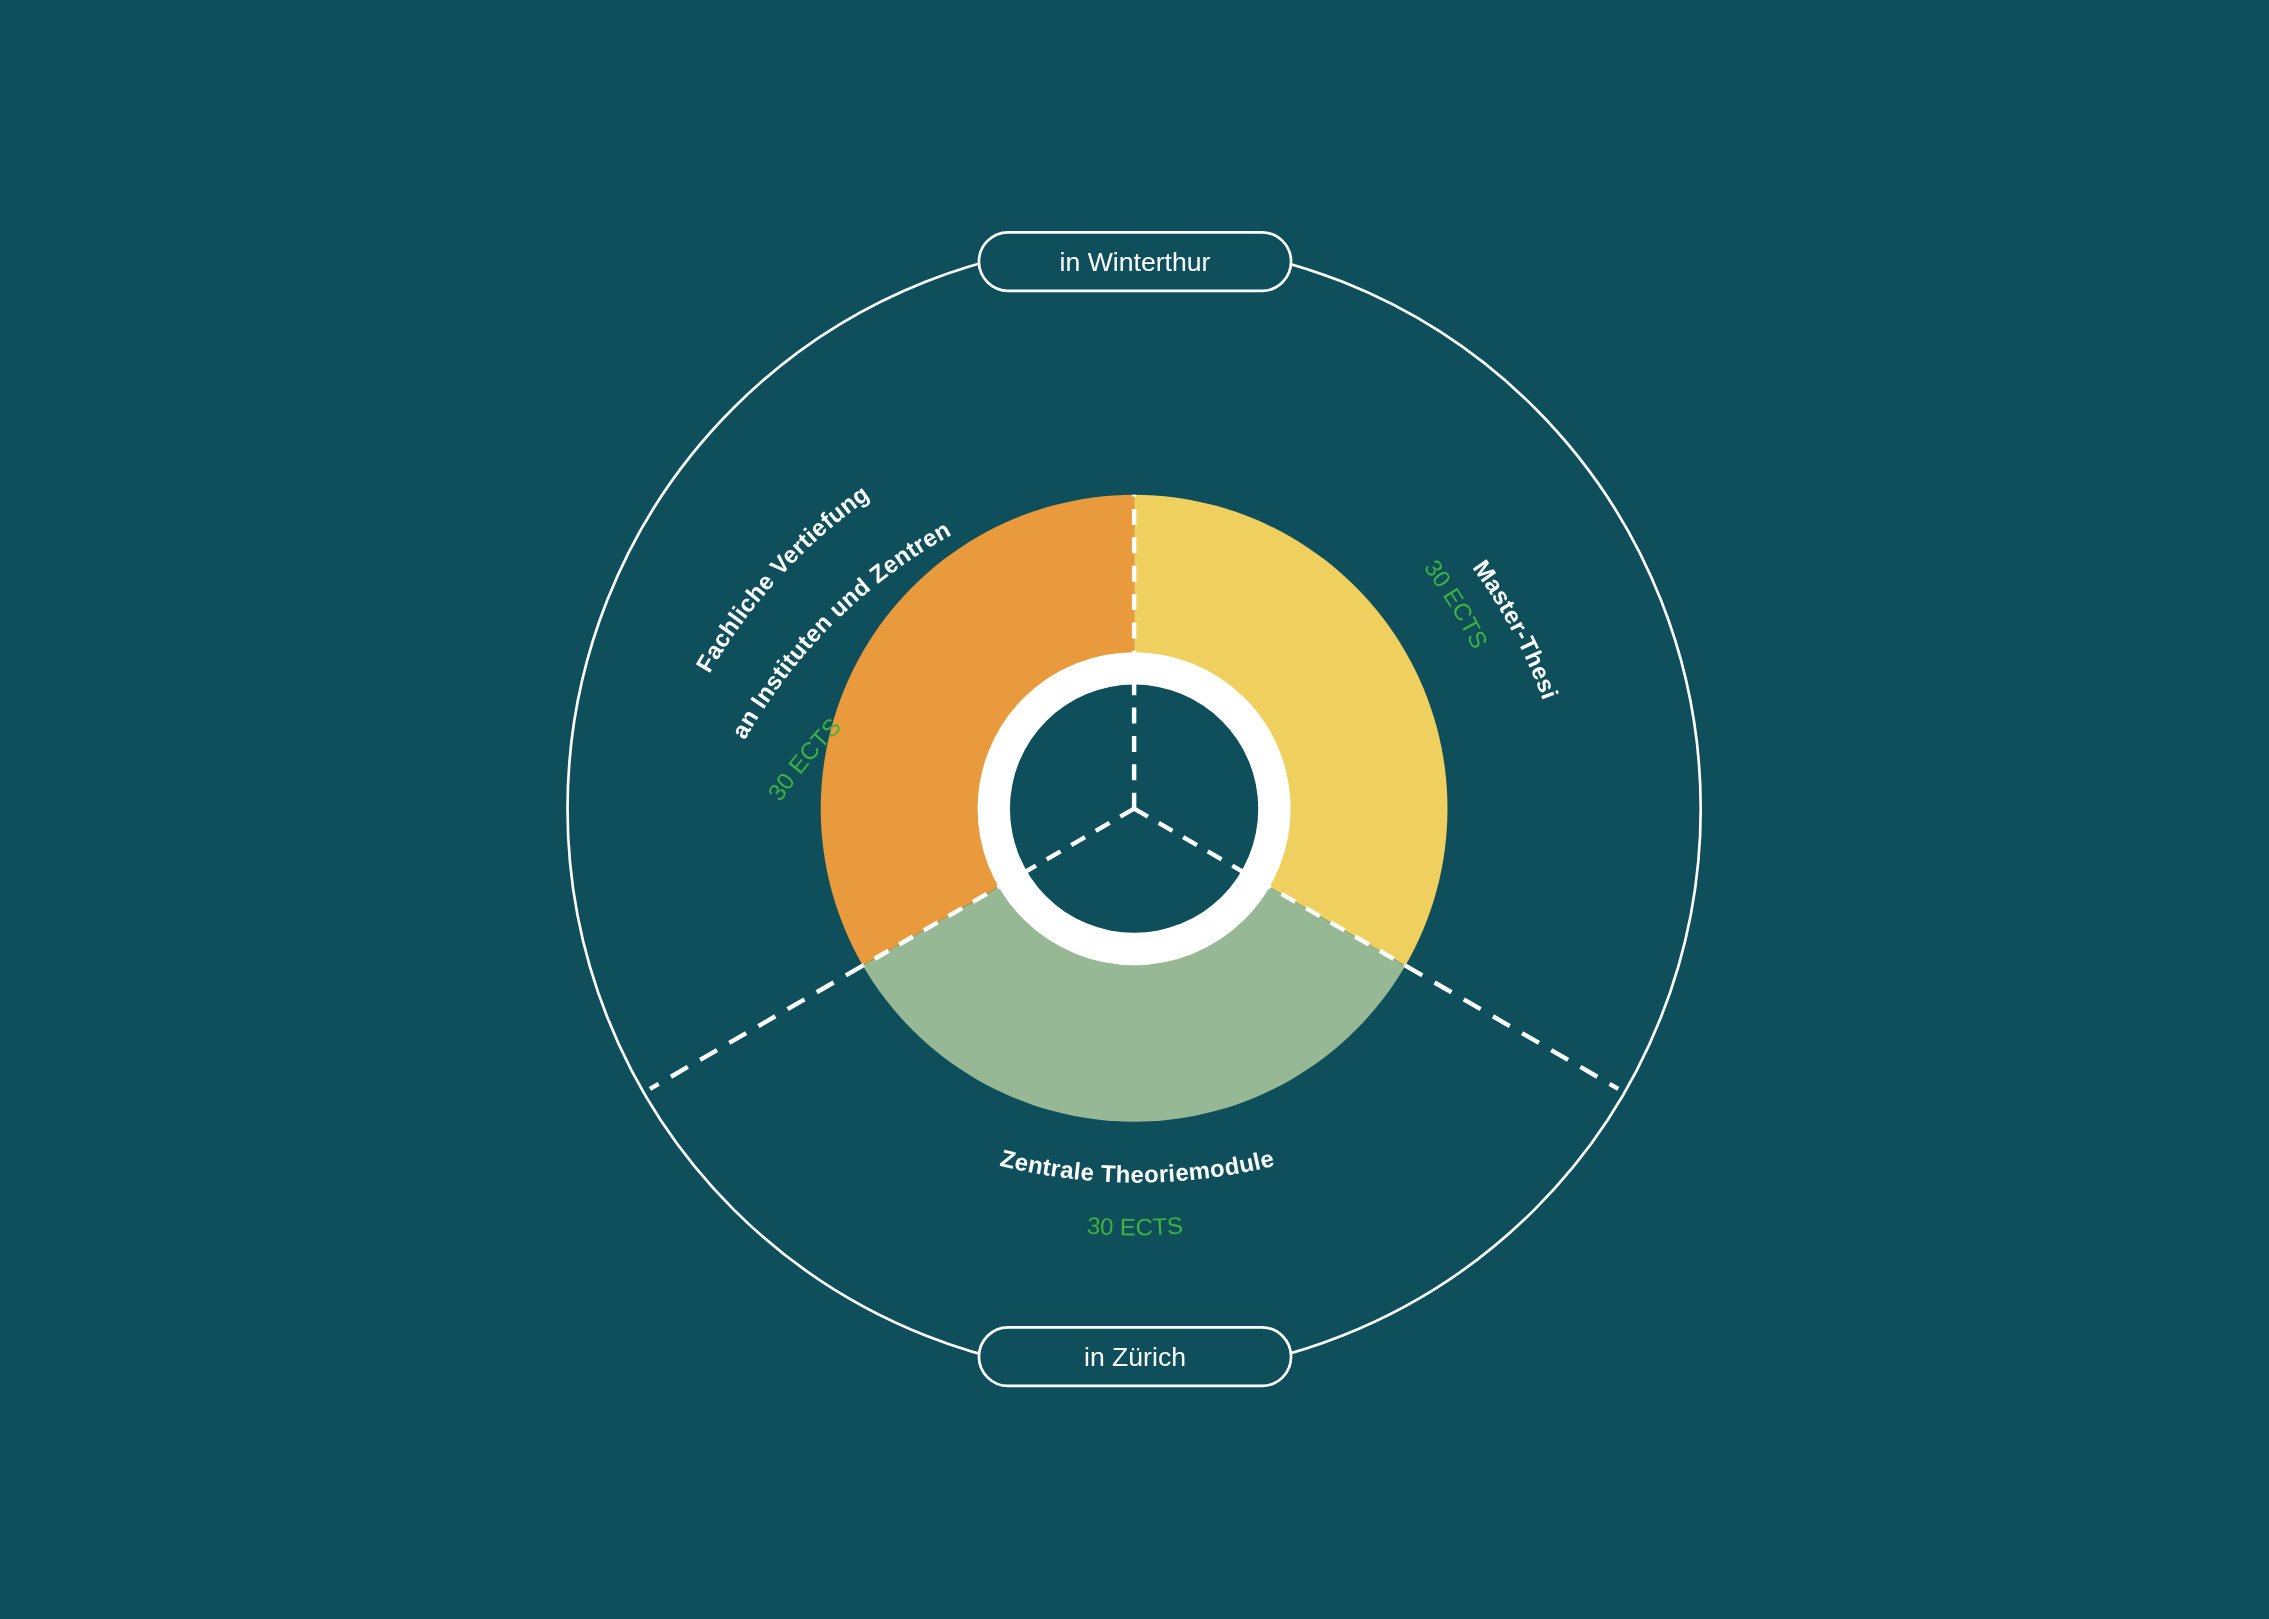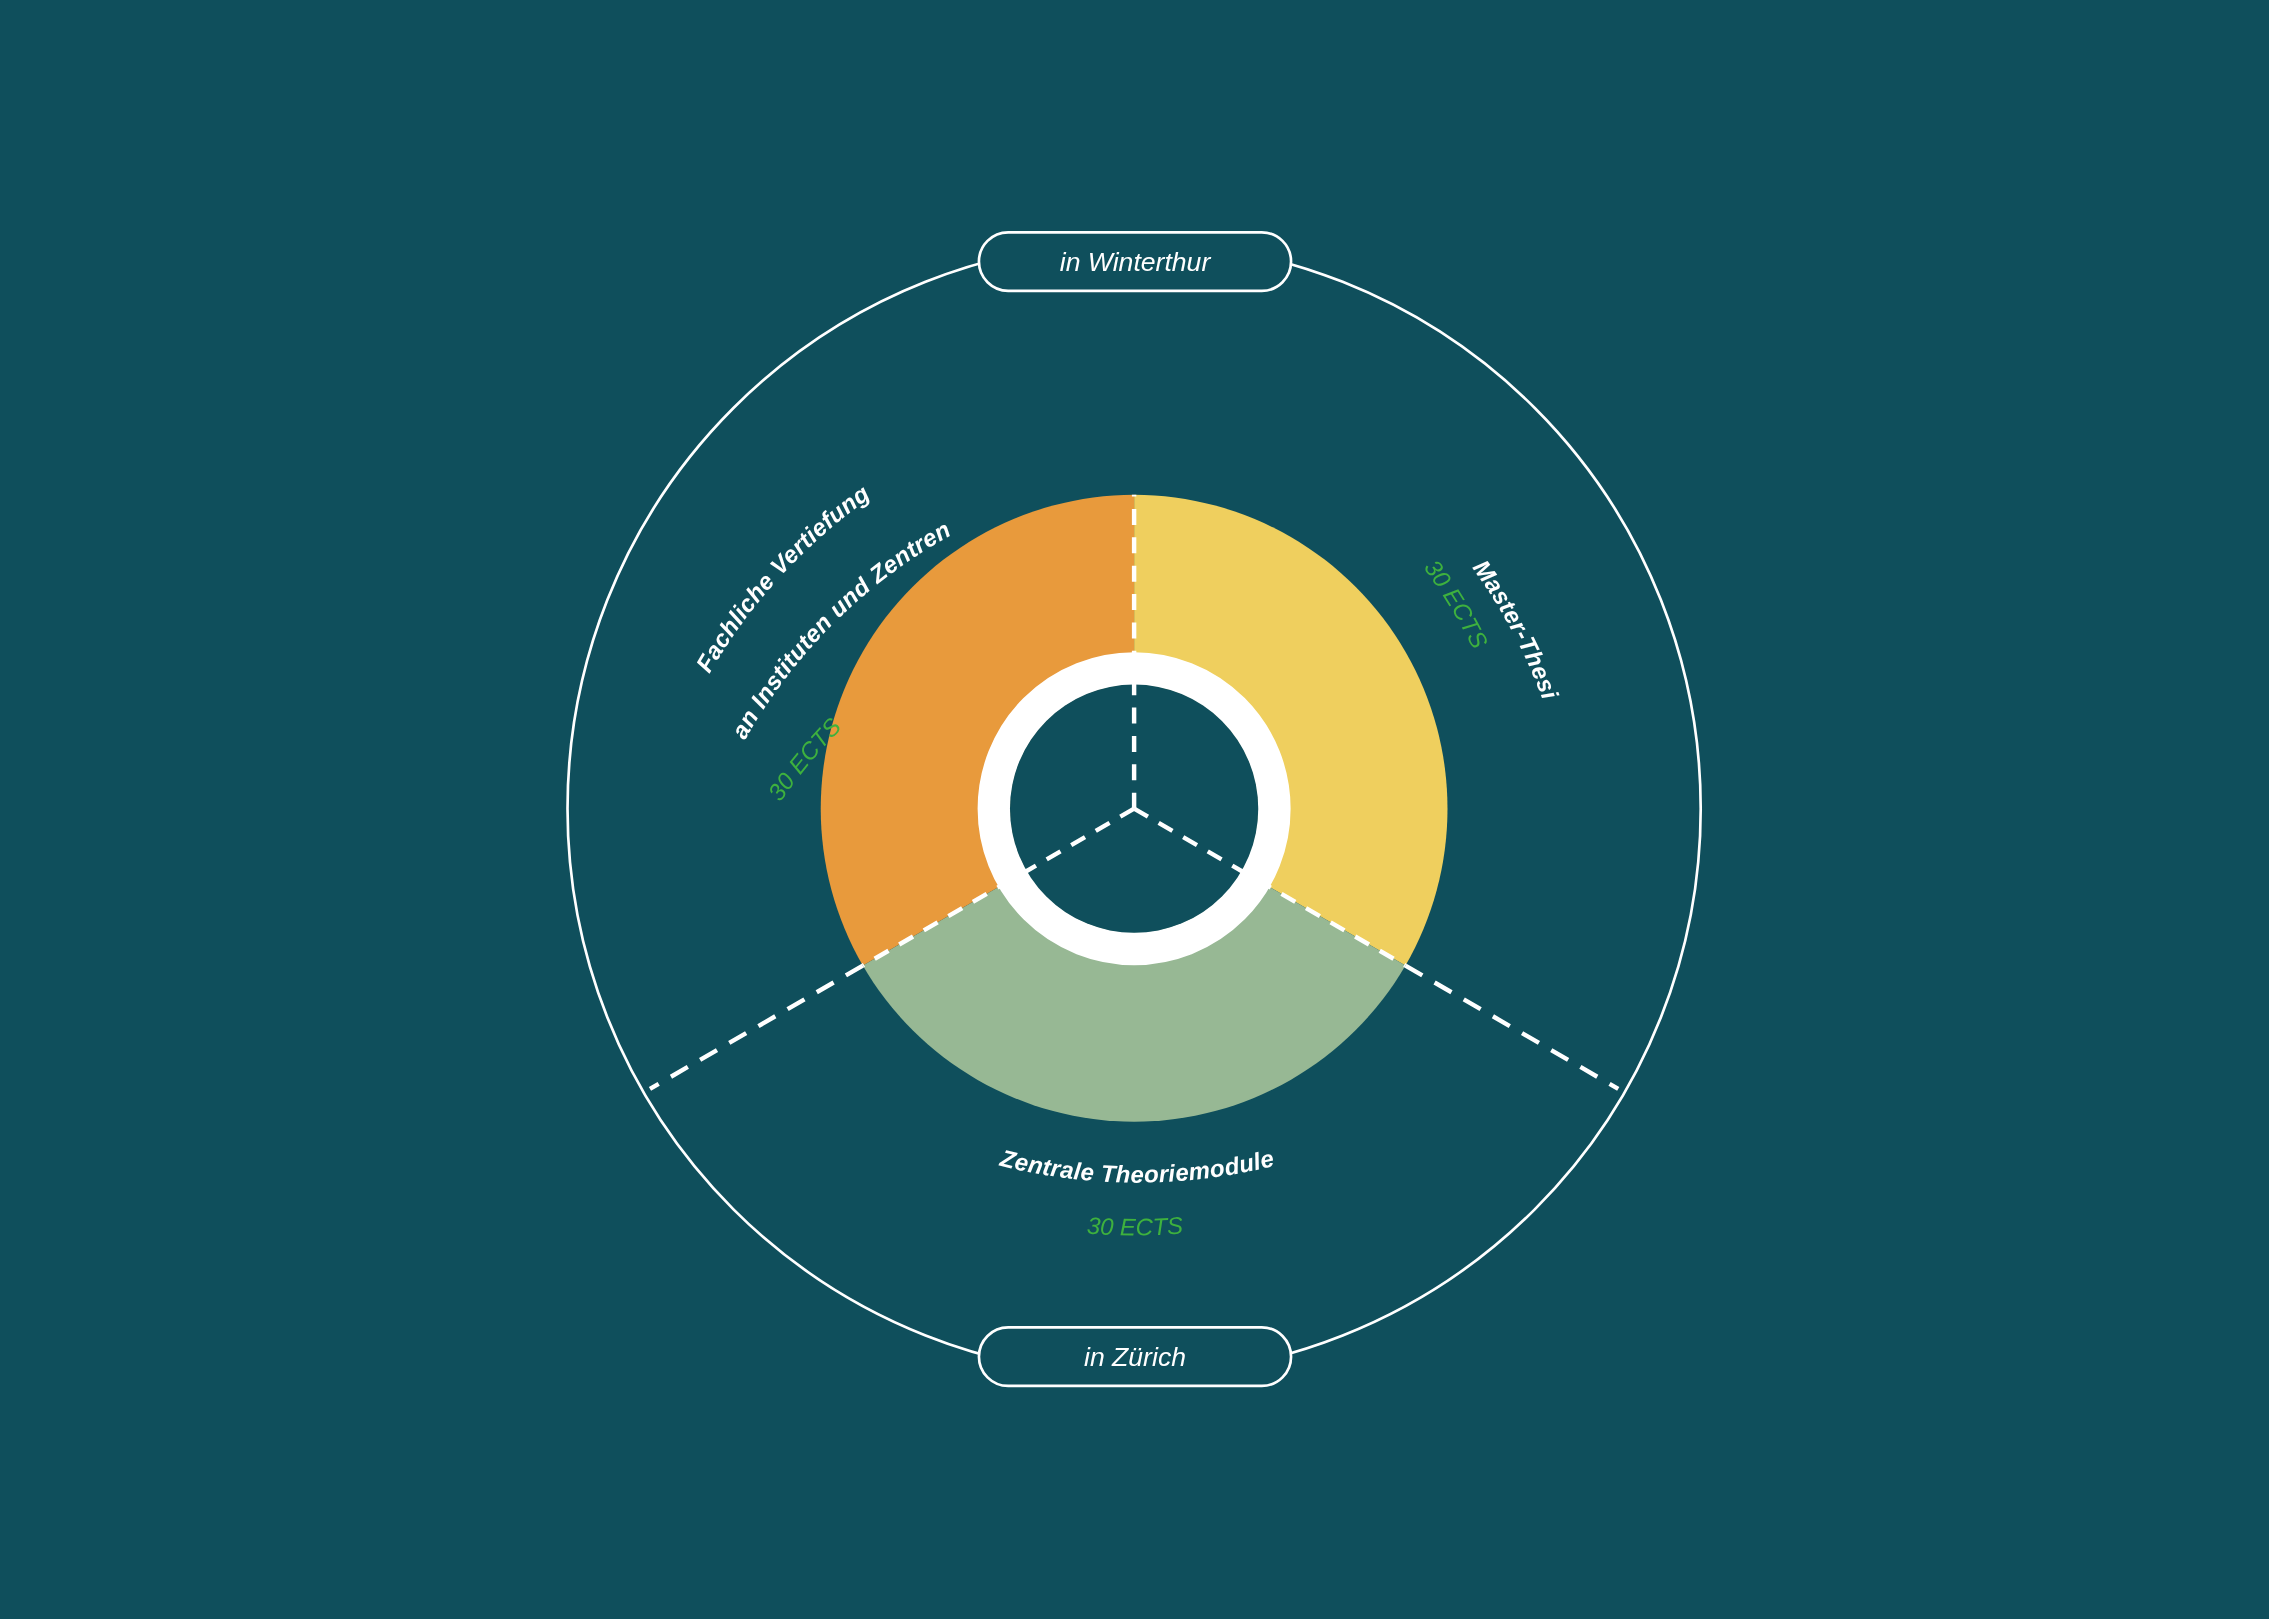--- a/index.html
+++ b/index.html
@@ -12,21 +12,20 @@
     width: 2270px;
     height: 1620px;
     font-family: "Liberation Sans", sans-serif;
     overflow: hidden;
   }
   #stage {
     position: relative;
     width: 1892px;
     height: 1620px;
     background: var(--bg, #0f4f5c);
-    font-style: italic;
   }
   svg.diagram {
     position: absolute;
     left: 0;
     top: 0;
     width: 2270px;
     height: 1620px;
     display: block;
   }
   .pill-text {

